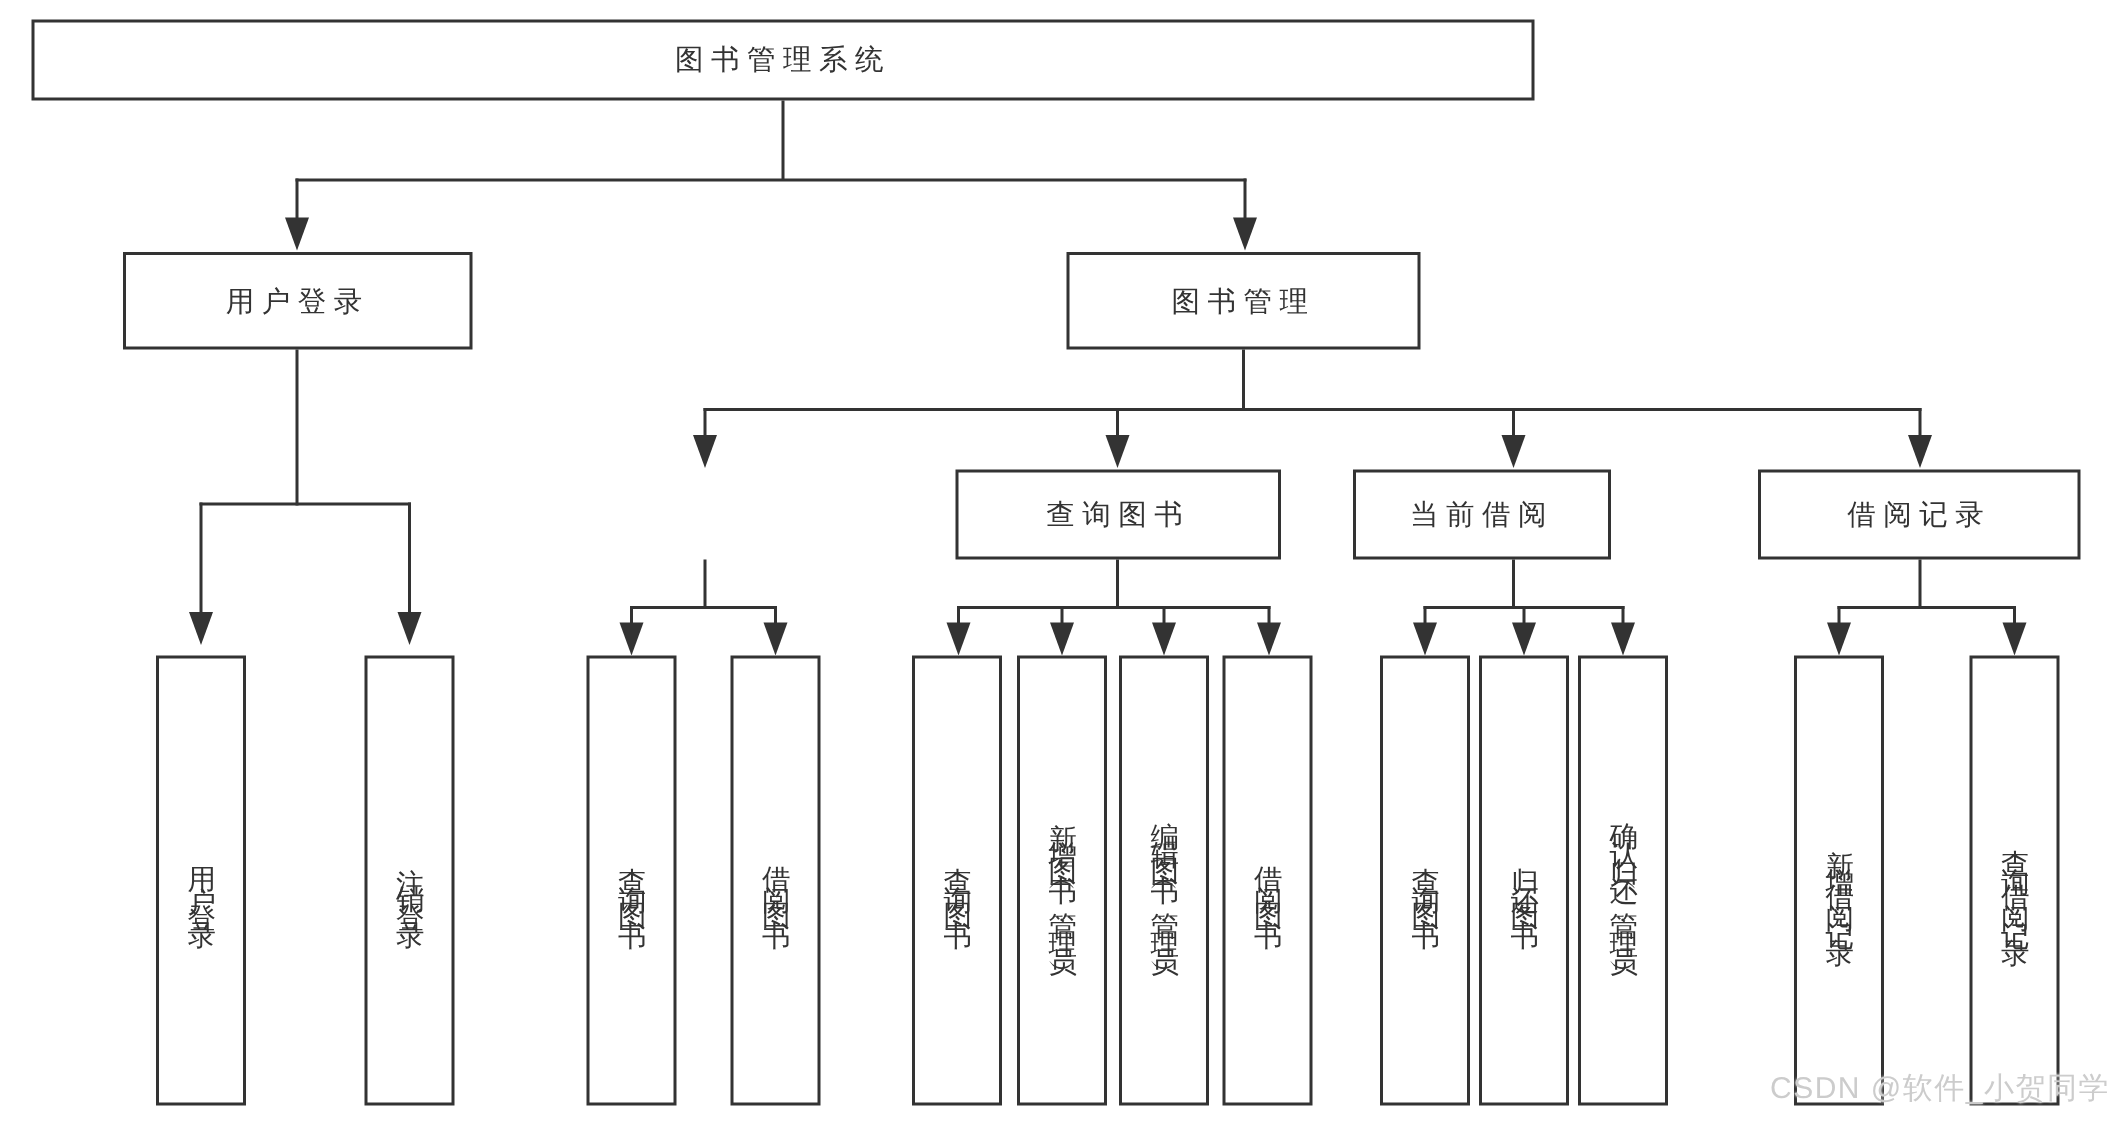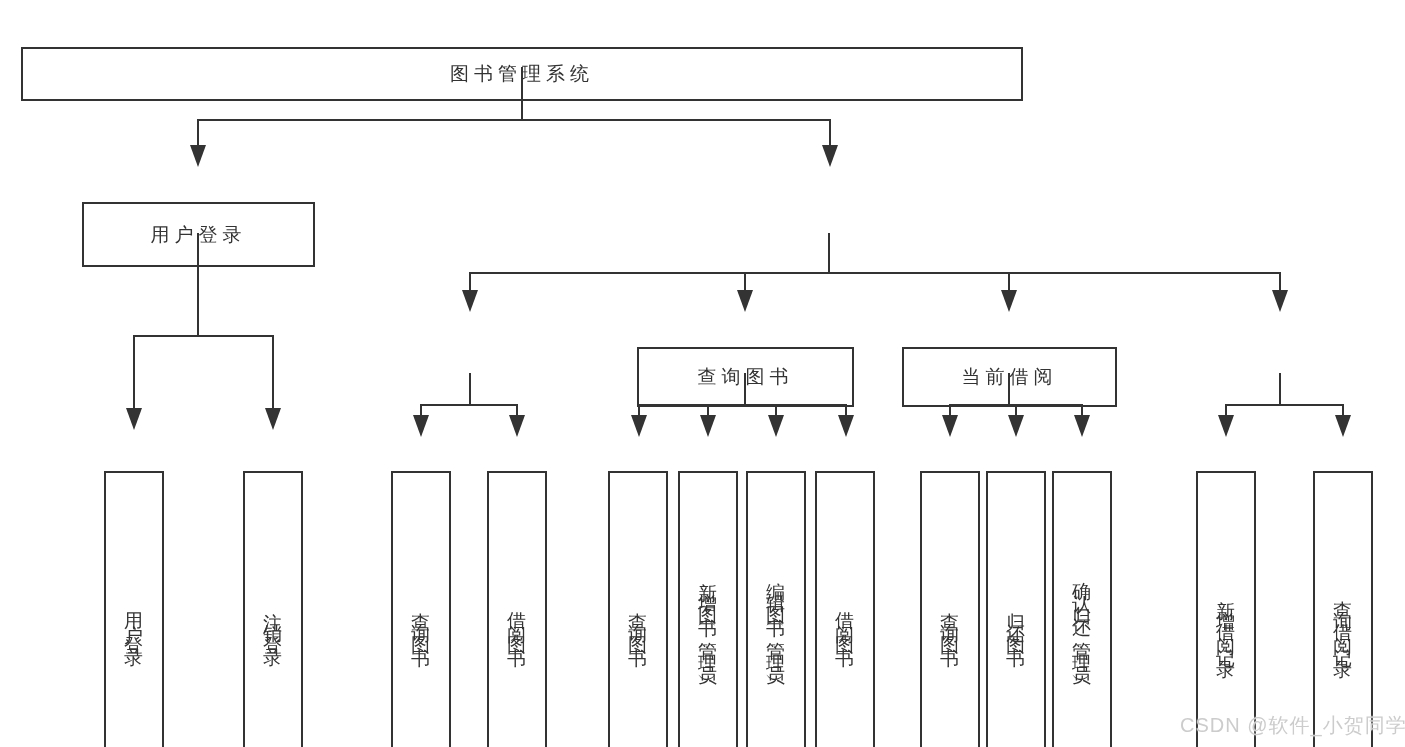--- a/index.html
+++ b/index.html
@@ -8,21 +8,20 @@
     background:var(--background,#ffffff);
     font-family:"Liberation Sans", sans-serif;
     overflow:hidden;
   }
   .box {
     position:absolute; box-sizing:border-box;
     border:2px solid var(--line,#333333);
     background:var(--box-bg,#ffffff);
     display:flex; align-items:center; justify-content:center;
     color:var(--text,#333333);
-    margin-top:34px;
   }
   .box.h { font-size:19px; letter-spacing:5px; white-space:nowrap; }
   .vtext {
     writing-mode:vertical-rl; text-orientation:mixed;
     font-size:19px; letter-spacing:12px; line-height:1;
     color:var(--text,#333333);
   }
   .hline { position:absolute; height:2px; background:var(--line,#333333); }
   .vline { position:absolute; width:2px;  background:var(--line,#333333); }
   .arr {
@@ -49,20 +48,23 @@
   <div class="vline" style="left:521px;top:67px;height:53px"></div>
   <div class="hline" style="left:197px;top:119px;width:634px"></div>
   <div class="vline" style="left:197px;top:119px;height:28px"></div>
   <div class="arr" style="left:190px;top:145px"></div>
   <div class="vline" style="left:829px;top:119px;height:28px"></div>
   <div class="arr" style="left:822px;top:145px"></div>
 
   <div class="box h" style="left:82px;top:168px;width:233px;height:65px">
     <span>用户登录</span>
   </div>
+  <div class="box h" style="left:711px;top:168px;width:236px;height:65px">
+    <span>图书管理</span>
+  </div>
 
   <div class="vline" style="left:197px;top:233px;height:104px"></div>
   <div class="hline" style="left:133px;top:335px;width:141px"></div>
   <div class="vline" style="left:133px;top:335px;height:76px"></div>
   <div class="arr" style="left:126px;top:408px"></div>
   <div class="vline" style="left:272px;top:335px;height:76px"></div>
   <div class="arr" style="left:265px;top:408px"></div>
 
   <div class="vline" style="left:828px;top:233px;height:41px"></div>
   <div class="hline" style="left:469px;top:272px;width:812px"></div>
@@ -71,22 +73,25 @@
   <div class="vline" style="left:744px;top:272px;height:20px"></div>
   <div class="arr" style="left:737px;top:290px"></div>
   <div class="vline" style="left:1008px;top:272px;height:20px"></div>
   <div class="arr" style="left:1001px;top:290px"></div>
   <div class="vline" style="left:1279px;top:272px;height:20px"></div>
   <div class="arr" style="left:1272px;top:290px"></div>
 
   <div class="box h" style="left:637px;top:313px;width:217px;height:60px">
     <span>查询图书</span>
   </div>
-  <div class="box h" style="left:902px;top:313px;width:215px;height:60px">
+  <div class="box h" style="left:902px;top:313px;width:172px;height:60px">
     <span>当前借阅</span>
+  </div>
+  <div class="box h" style="left:1172px;top:313px;width:215px;height:60px">
+    <span>借阅记录</span>
   </div>
 
   <div class="vline" style="left:469px;top:373px;height:33px"></div>
   <div class="hline" style="left:420px;top:404px;width:98px"></div>
   <div class="vline" style="left:420px;top:404px;height:14px"></div>
   <div class="arr" style="left:413px;top:415px"></div>
   <div class="vline" style="left:516px;top:404px;height:14px"></div>
   <div class="arr" style="left:509px;top:415px"></div>
 
   <div class="vline" style="left:744px;top:373px;height:33px"></div>

